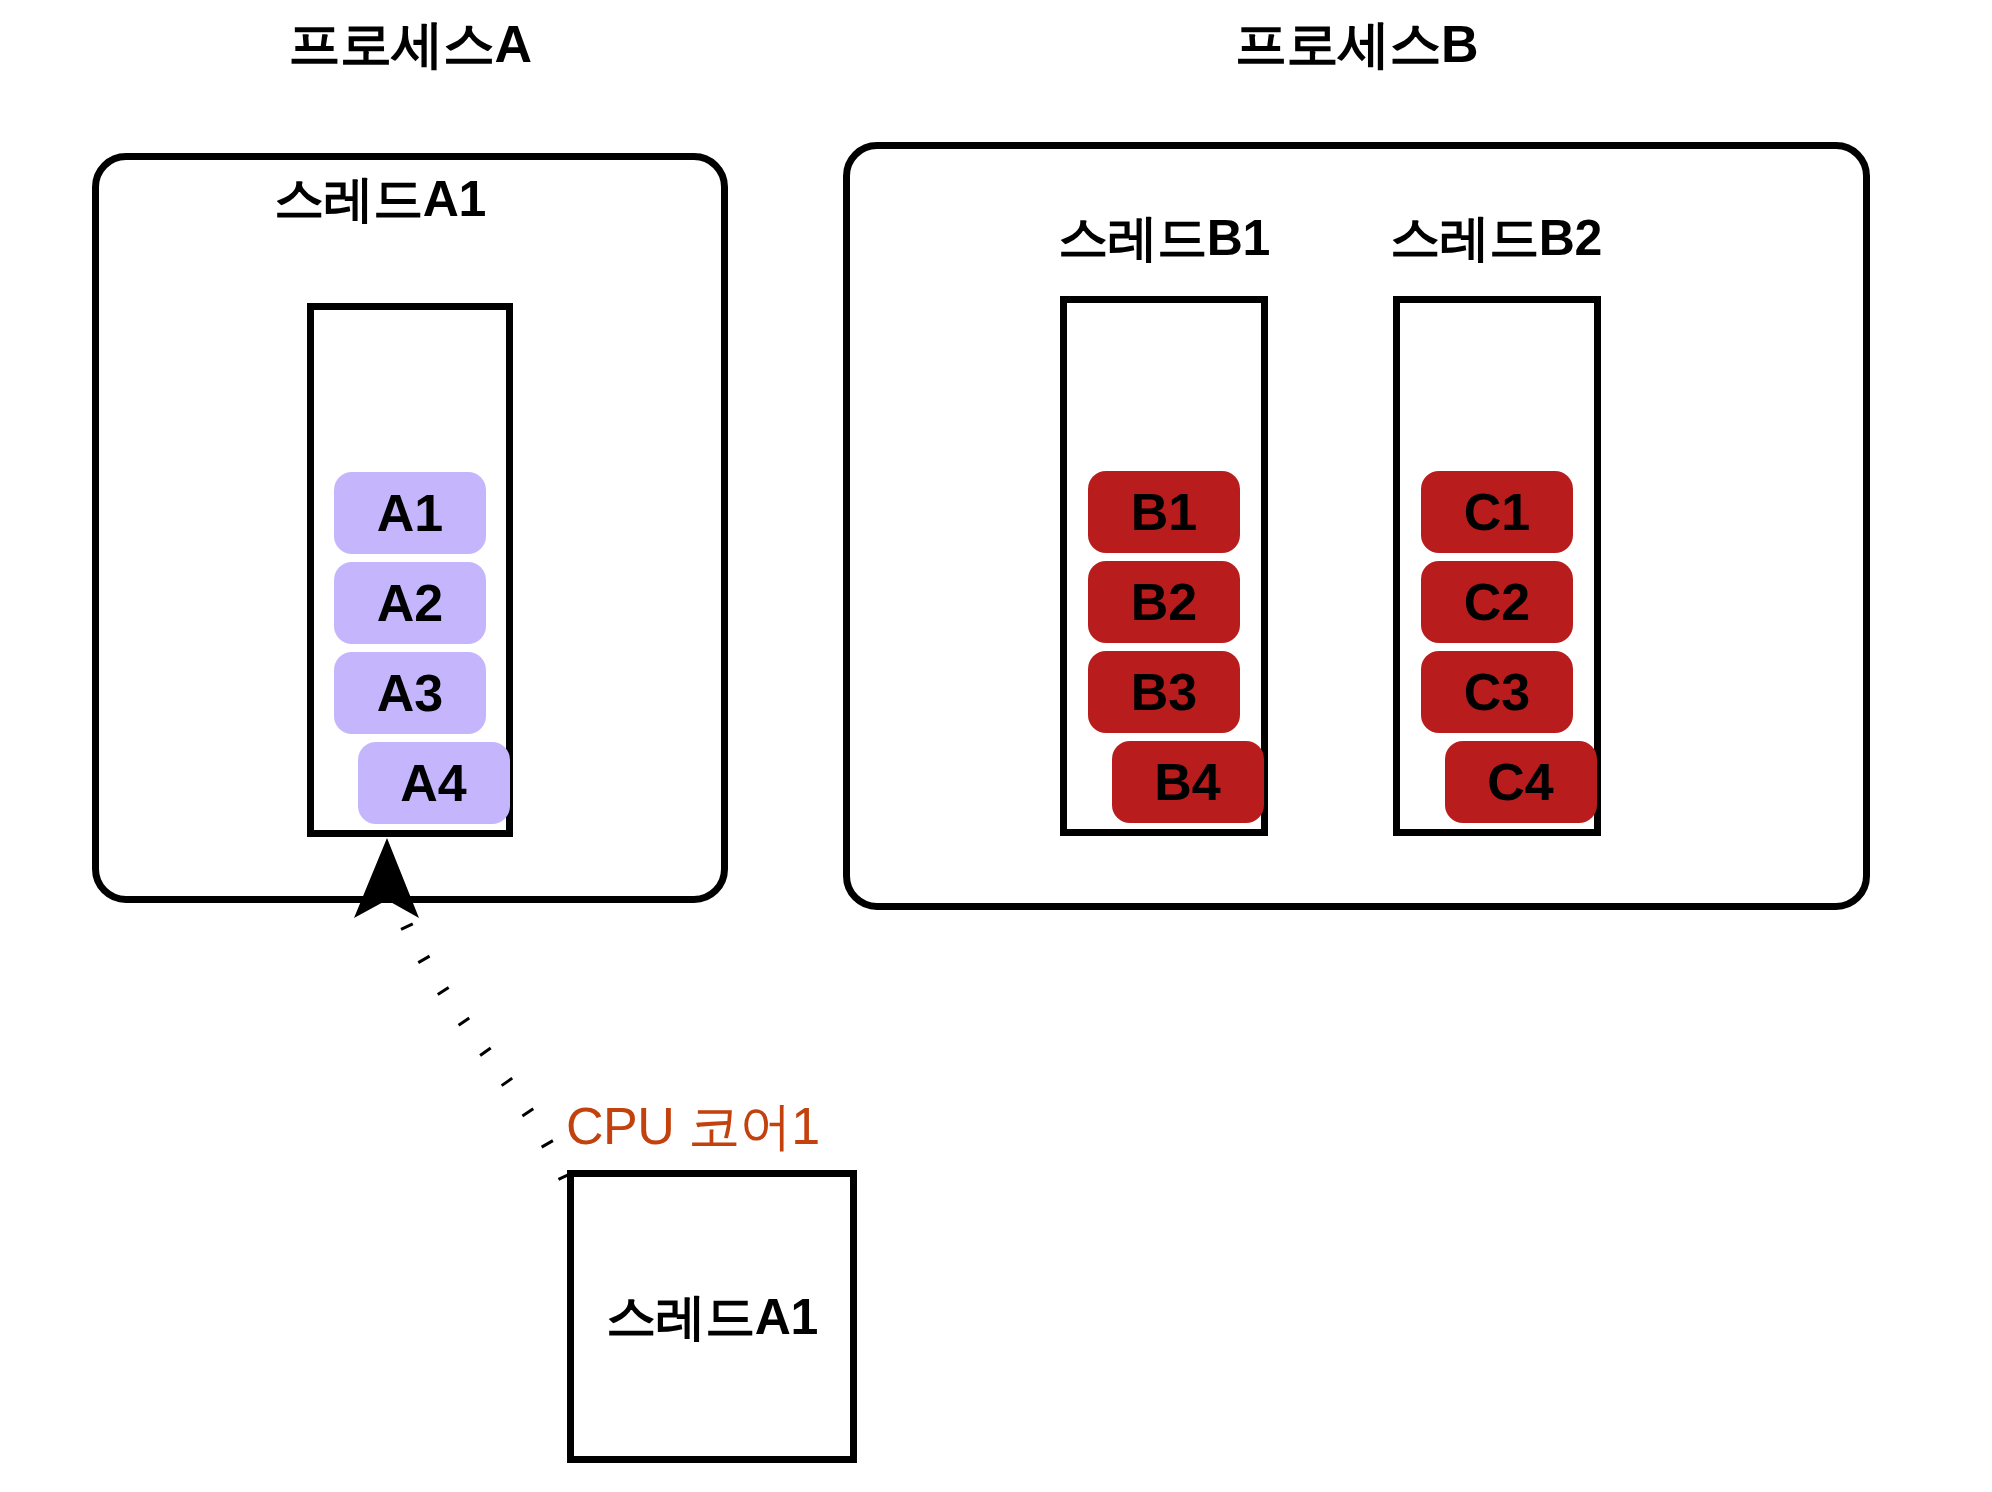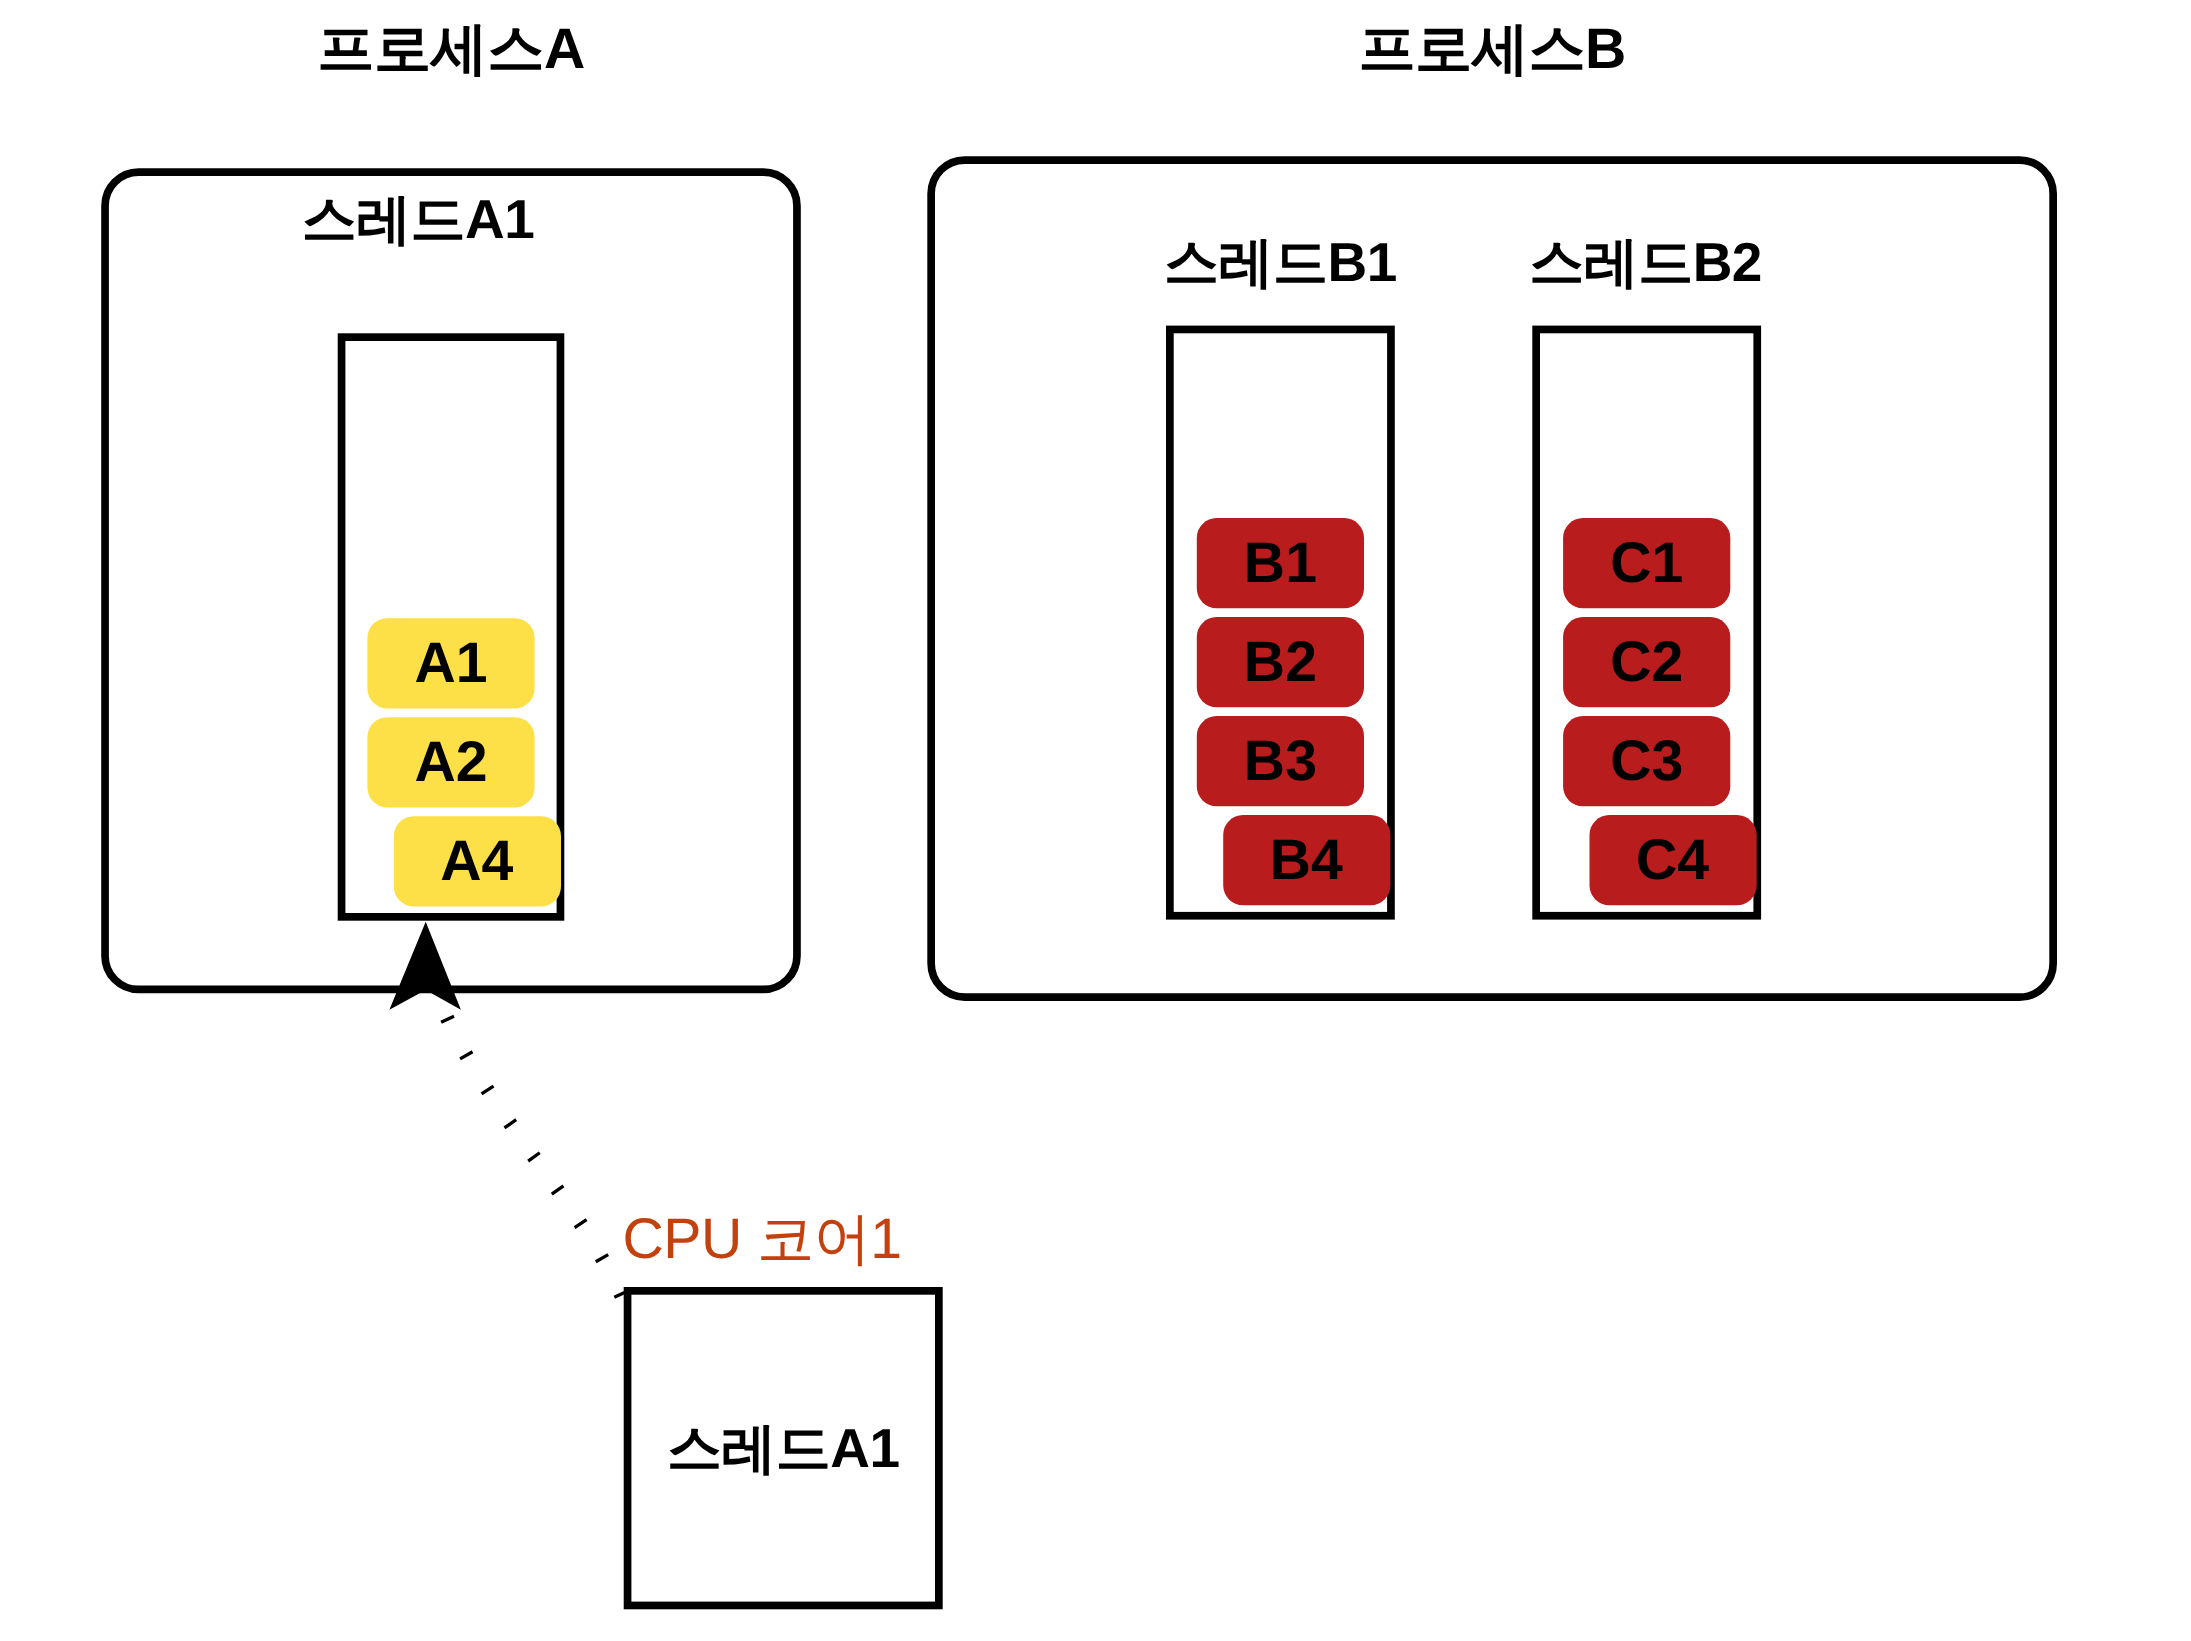--- a/index.html
+++ b/index.html
@@ -73,21 +73,21 @@
     justify-content: center;
     font-size: 52px;
     font-weight: 700;
     color: #000000;
     margin-bottom: 8px;
     flex: none;
     letter-spacing: 0px;
   }
   .task-chip:last-child { margin-bottom: 0; margin-left: 47px; }
 
-  .chip-green  { background: #fde047; }
+  .chip-green  { background: #c4b5fd; }
   .chip-blue   { background: #b91c1c; }
   .chip-orange { background: #b91c1c; }
 
   
   .cpu-caption {
     font-size: 52px;
     font-weight: 400;
     color: #c2410c;
     white-space: nowrap;
     letter-spacing: -0.5px;
@@ -125,20 +125,21 @@
 
   <div class="abs process-caption" style="left:92px; top:10px; width:636px;">프로세스A</div>
 
   <div class="abs process-box" style="left:92px; top:153px; width:636px; height:750px;"></div>
 
   <div class="abs thread-caption" style="left:240px; top:166px; width:280px;">스레드A1</div>
 
   <div class="abs thread-box" style="left:307px; top:303px; width:206px; height:534px;">
     <div class="task-chip chip-green">A1</div>
     <div class="task-chip chip-green">A2</div>
+    <div class="task-chip chip-green">A3</div>
     <div class="task-chip chip-green">A4</div>
   </div>
 
   <div class="abs process-caption" style="left:843px; top:10px; width:1027px;">프로세스B</div>
 
   <div class="abs process-box" style="left:843px; top:142px; width:1027px; height:768px;"></div>
 
   <div class="abs thread-caption" style="left:1024px; top:205px; width:280px;">스레드B1</div>
 
   <div class="abs thread-box" style="left:1060px; top:296px; width:208px; height:540px;">

